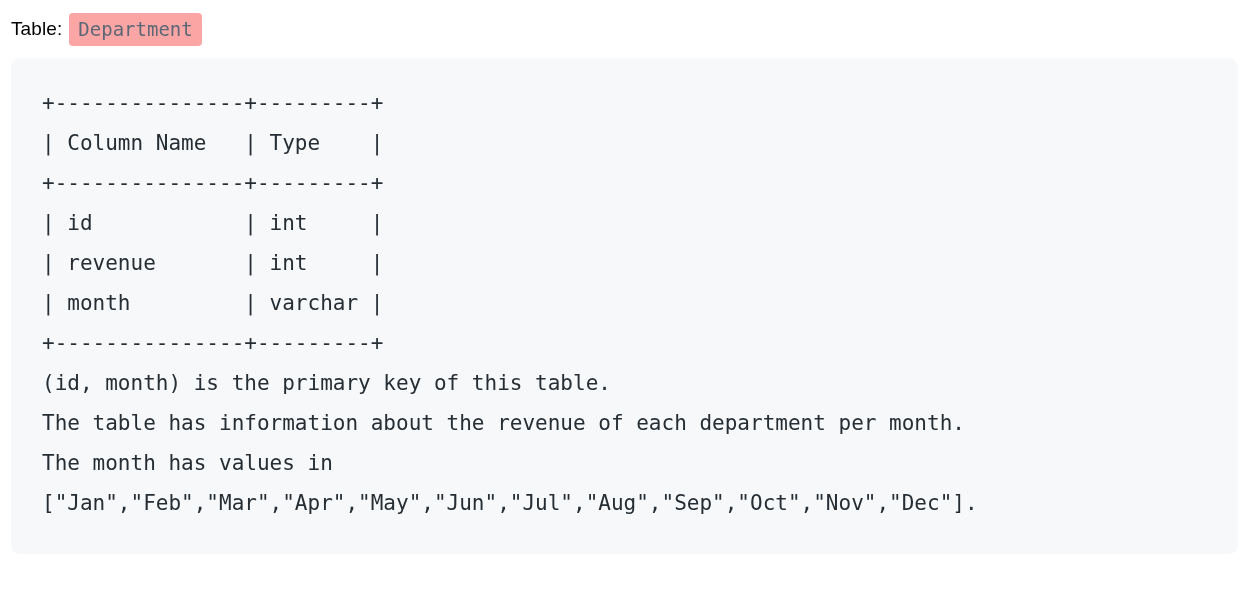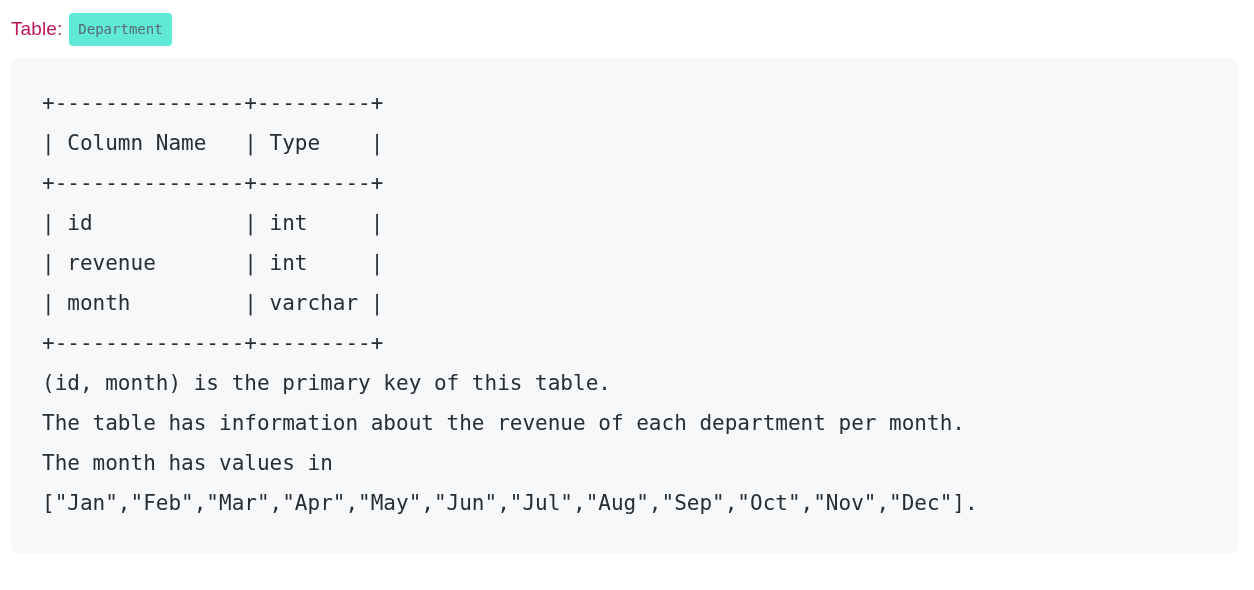--- a/index.html
+++ b/index.html
@@ -29,30 +29,30 @@
     top: 12px;
     display: flex;
     align-items: center;
     gap: 7px;
     height: 34px;
   }
   .table-header-label {
     font-family: "Liberation Sans", sans-serif;
     font-size: 19px;
     line-height: 24px;
-    color: #be185d;
+    color: #000000;
     letter-spacing: 0.1px;
     white-space: pre;
   }
   .table-name-badge {
     font-family: "DejaVu Sans Mono", monospace;
-    font-size: 14px;
+    font-size: 19px;
     line-height: 22px;
     color: #5b6876;
-    background: #5eead4;
+    background: #fca5a5;
     border-radius: 4px;
     padding: 5px 9px 6px 9px;
     white-space: pre;
   }
 
   
   .schema-panel {
     position: absolute;
     left: 11px;
     top: 58px;

